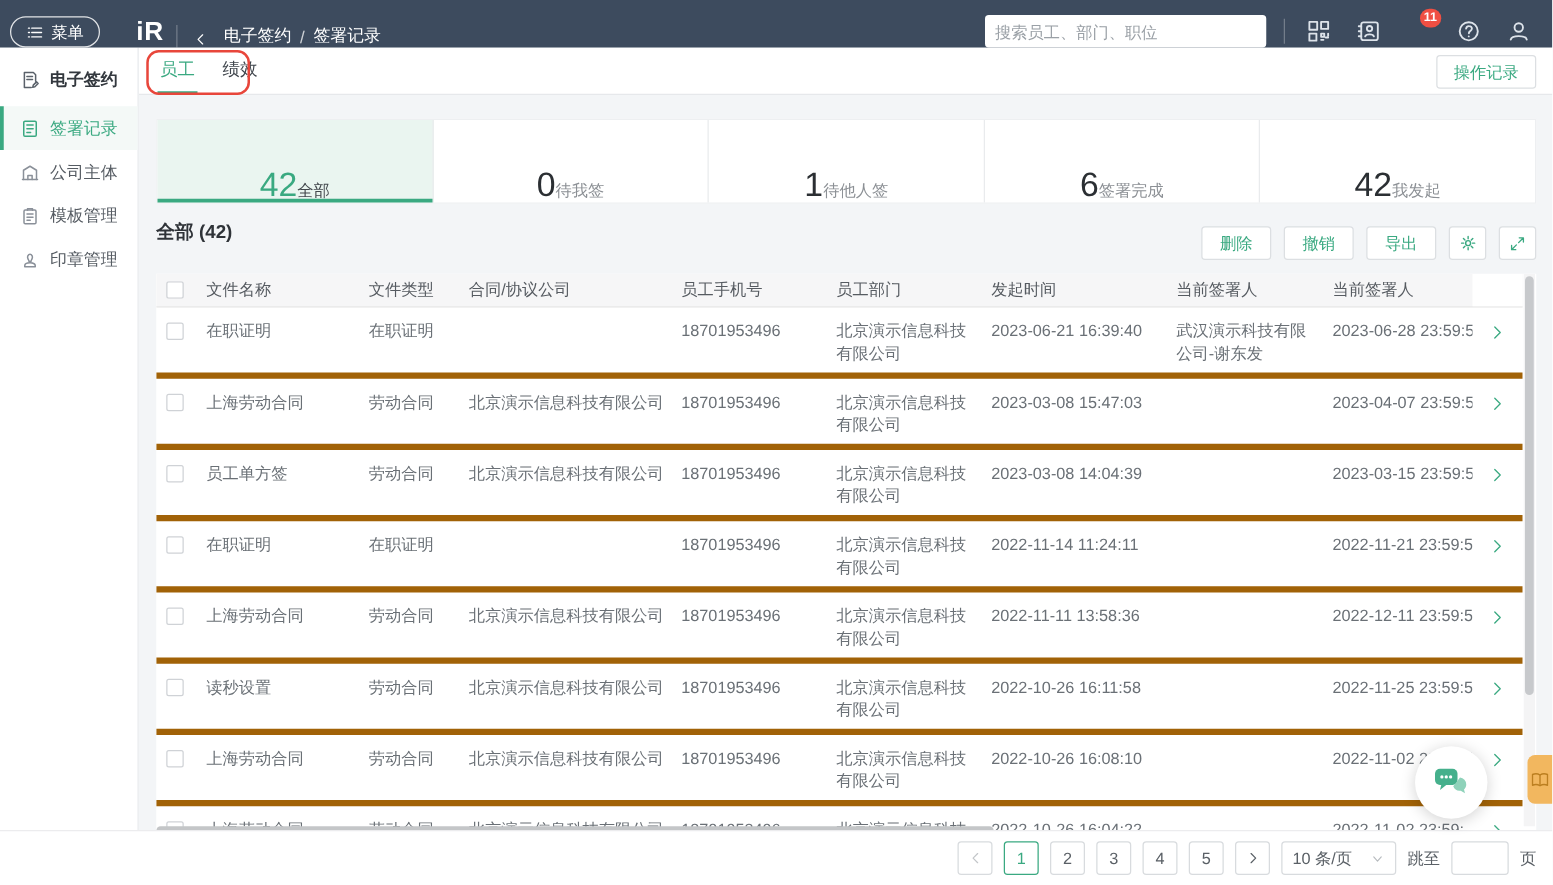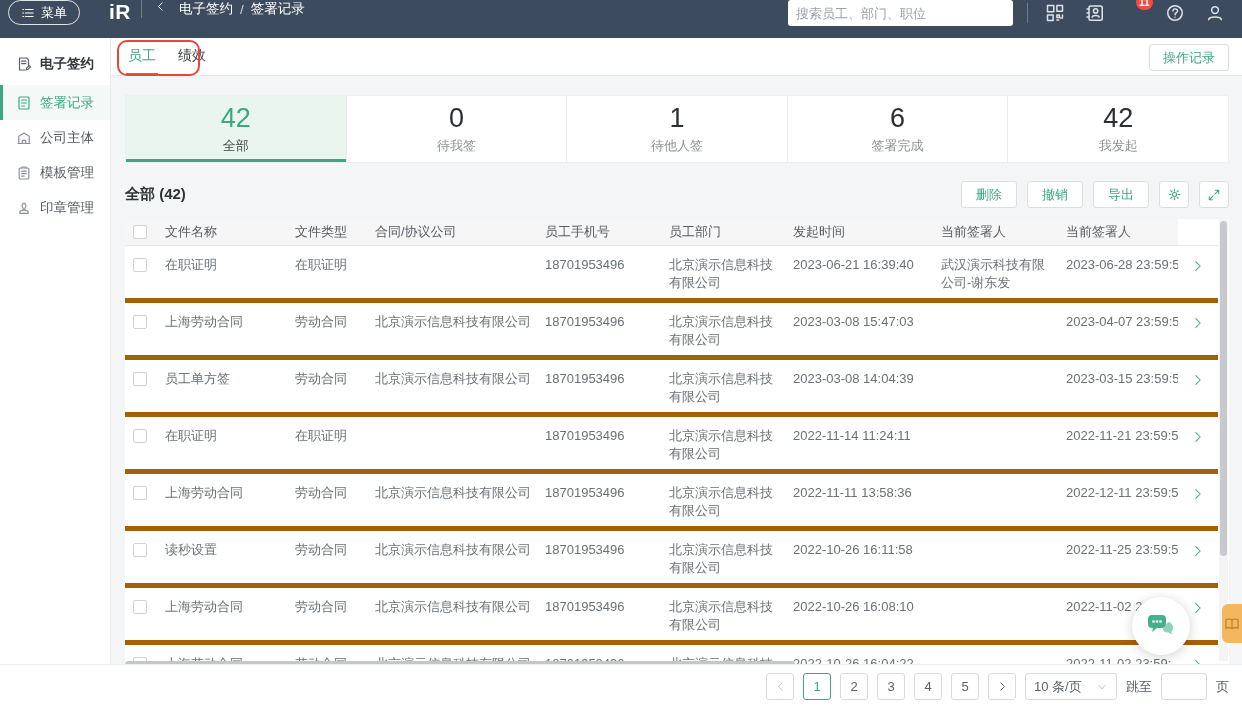--- a/index.html
+++ b/index.html
@@ -1,20 +1,20 @@
 <!DOCTYPE html>
 <html><head>
 <meta charset="utf-8">
 <style>
   *{margin:0;padding:0;box-sizing:border-box;font-family:"Liberation Sans","DejaVu Sans",sans-serif}
   html,body{width:1242px;height:708px;overflow:hidden}
   .screen{position:relative;width:1242px;height:708px;background:#f3f5f7;overflow:hidden}
 
   
-  .topbar{position:absolute;top:0;left:0;right:0;height:38px;background:#3d4b5e;display:flex;align-items:flex-start;color:#fff;z-index:30}
+  .topbar{position:absolute;top:0;left:0;right:0;height:38px;background:#3d4b5e;display:flex;align-items:flex-end;color:#fff;z-index:30}
   .menu-pill{margin-left:8px;display:flex;align-items:center;gap:6px;border:1px solid rgba(255,255,255,.85);border-radius:14px;height:25px;padding:0 12px;font-size:13px;color:#fff;background:transparent;cursor:pointer}
   .logo{margin-left:29px;font-size:21px;font-weight:800;letter-spacing:.5px}
   .tb-divider{width:1px;height:18px;background:rgba(255,255,255,.28);margin:0 12px 0 10px}
   .back-btn{display:flex;align-items:center;cursor:pointer;margin-right:12px}
   .crumb{font-size:13.5px;display:flex;gap:7px;align-items:center}
   .crumb .sep{color:rgba(255,255,255,.75)}
   .tb-right{margin-left:auto;display:flex;align-items:center;margin-right:14px}
   .search-box{width:225px;height:26px;background:#fff;border-radius:3px;display:flex;align-items:center;padding:0 8px;margin-right:14px}
   .search-box input{flex:1;border:none;outline:none;font-size:13px;color:#333;background:transparent}
   .search-box input::placeholder{color:#9aa0a6}
@@ -37,31 +37,31 @@
   .tabbar{position:relative;height:38px;background:#fff;border-bottom:1px solid #e6e8eb;display:flex;align-items:flex-end;padding-left:15px;flex:none}
   .tab{position:relative;font-size:14px;color:#3f454c;padding:0 2px 10px 2px;margin-right:18px;cursor:pointer}
   .tab.active{color:#3aa981}
   .tab.active::after{content:"";position:absolute;left:0;right:0;bottom:0;height:2px;background:#3aa981}
   .oplog-btn{position:absolute;right:13px;top:6px;height:27px;padding:0 13px;background:#fff;border:1px solid #dcdfe2;border-radius:3px;color:#3aa981;font-size:13px;cursor:pointer}
 
   .content{flex:1;padding:0 13px 0 14px;position:relative}
 
   
   .stats{margin-top:19px;height:68px;background:#fff;border:1px solid #edeff1;display:flex}
-  .stat{flex:1;position:relative;display:flex;flex-direction:column;align-items:center;justify-content:center;cursor:pointer;border-right:1px solid #e9ebed}
+  .stat{flex:1;position:relative;display:flex;flex-direction:row;align-items:flex-end;justify-content:center;cursor:pointer;border-right:1px solid #e9ebed}
   .stat:last-child{border-right:none}
   .stat .num{font-size:27px;color:#2b2f33;line-height:28px}
   .stat .lbl{font-size:13px;color:#8c9095;margin-top:5px}
   .stat.active{background:#eaf5f0}
   .stat.active .num{color:#3aa981}
   .stat.active .lbl{color:#43484d}
   .stat.active::after{content:"";position:absolute;left:0;right:0;bottom:0;height:3px;background:#3aa981}
 
   
-  .section-head{margin-top:13px;height:37px;display:flex;align-items:center}
+  .section-head{margin-top:13px;height:37px;display:flex;}
   .section-title{font-size:15px;font-weight:700;color:#2f3338}
   .head-actions{margin-left:auto;display:flex;gap:10px;align-items:center}
   .btn{height:27px;padding:0 14px;background:#fff;border:1px solid #dcdfe2;border-radius:3px;color:#3aa981;font-size:13px;cursor:pointer}
   .icon-btn{width:30px;height:27px;padding:0;display:flex;align-items:center;justify-content:center}
 
   
   .table-wrap{position:relative;margin-top:6px;background:#fff;height:451px;overflow:hidden}
   .trow{display:flex;width:1093px}
   .thead{height:27px;background:#f6f6f7;border-bottom:1px solid #e8e8e8;align-items:center;font-weight:400;color:#565b61;font-size:13px}
   .thead .c9{background:#fff;height:100%}

